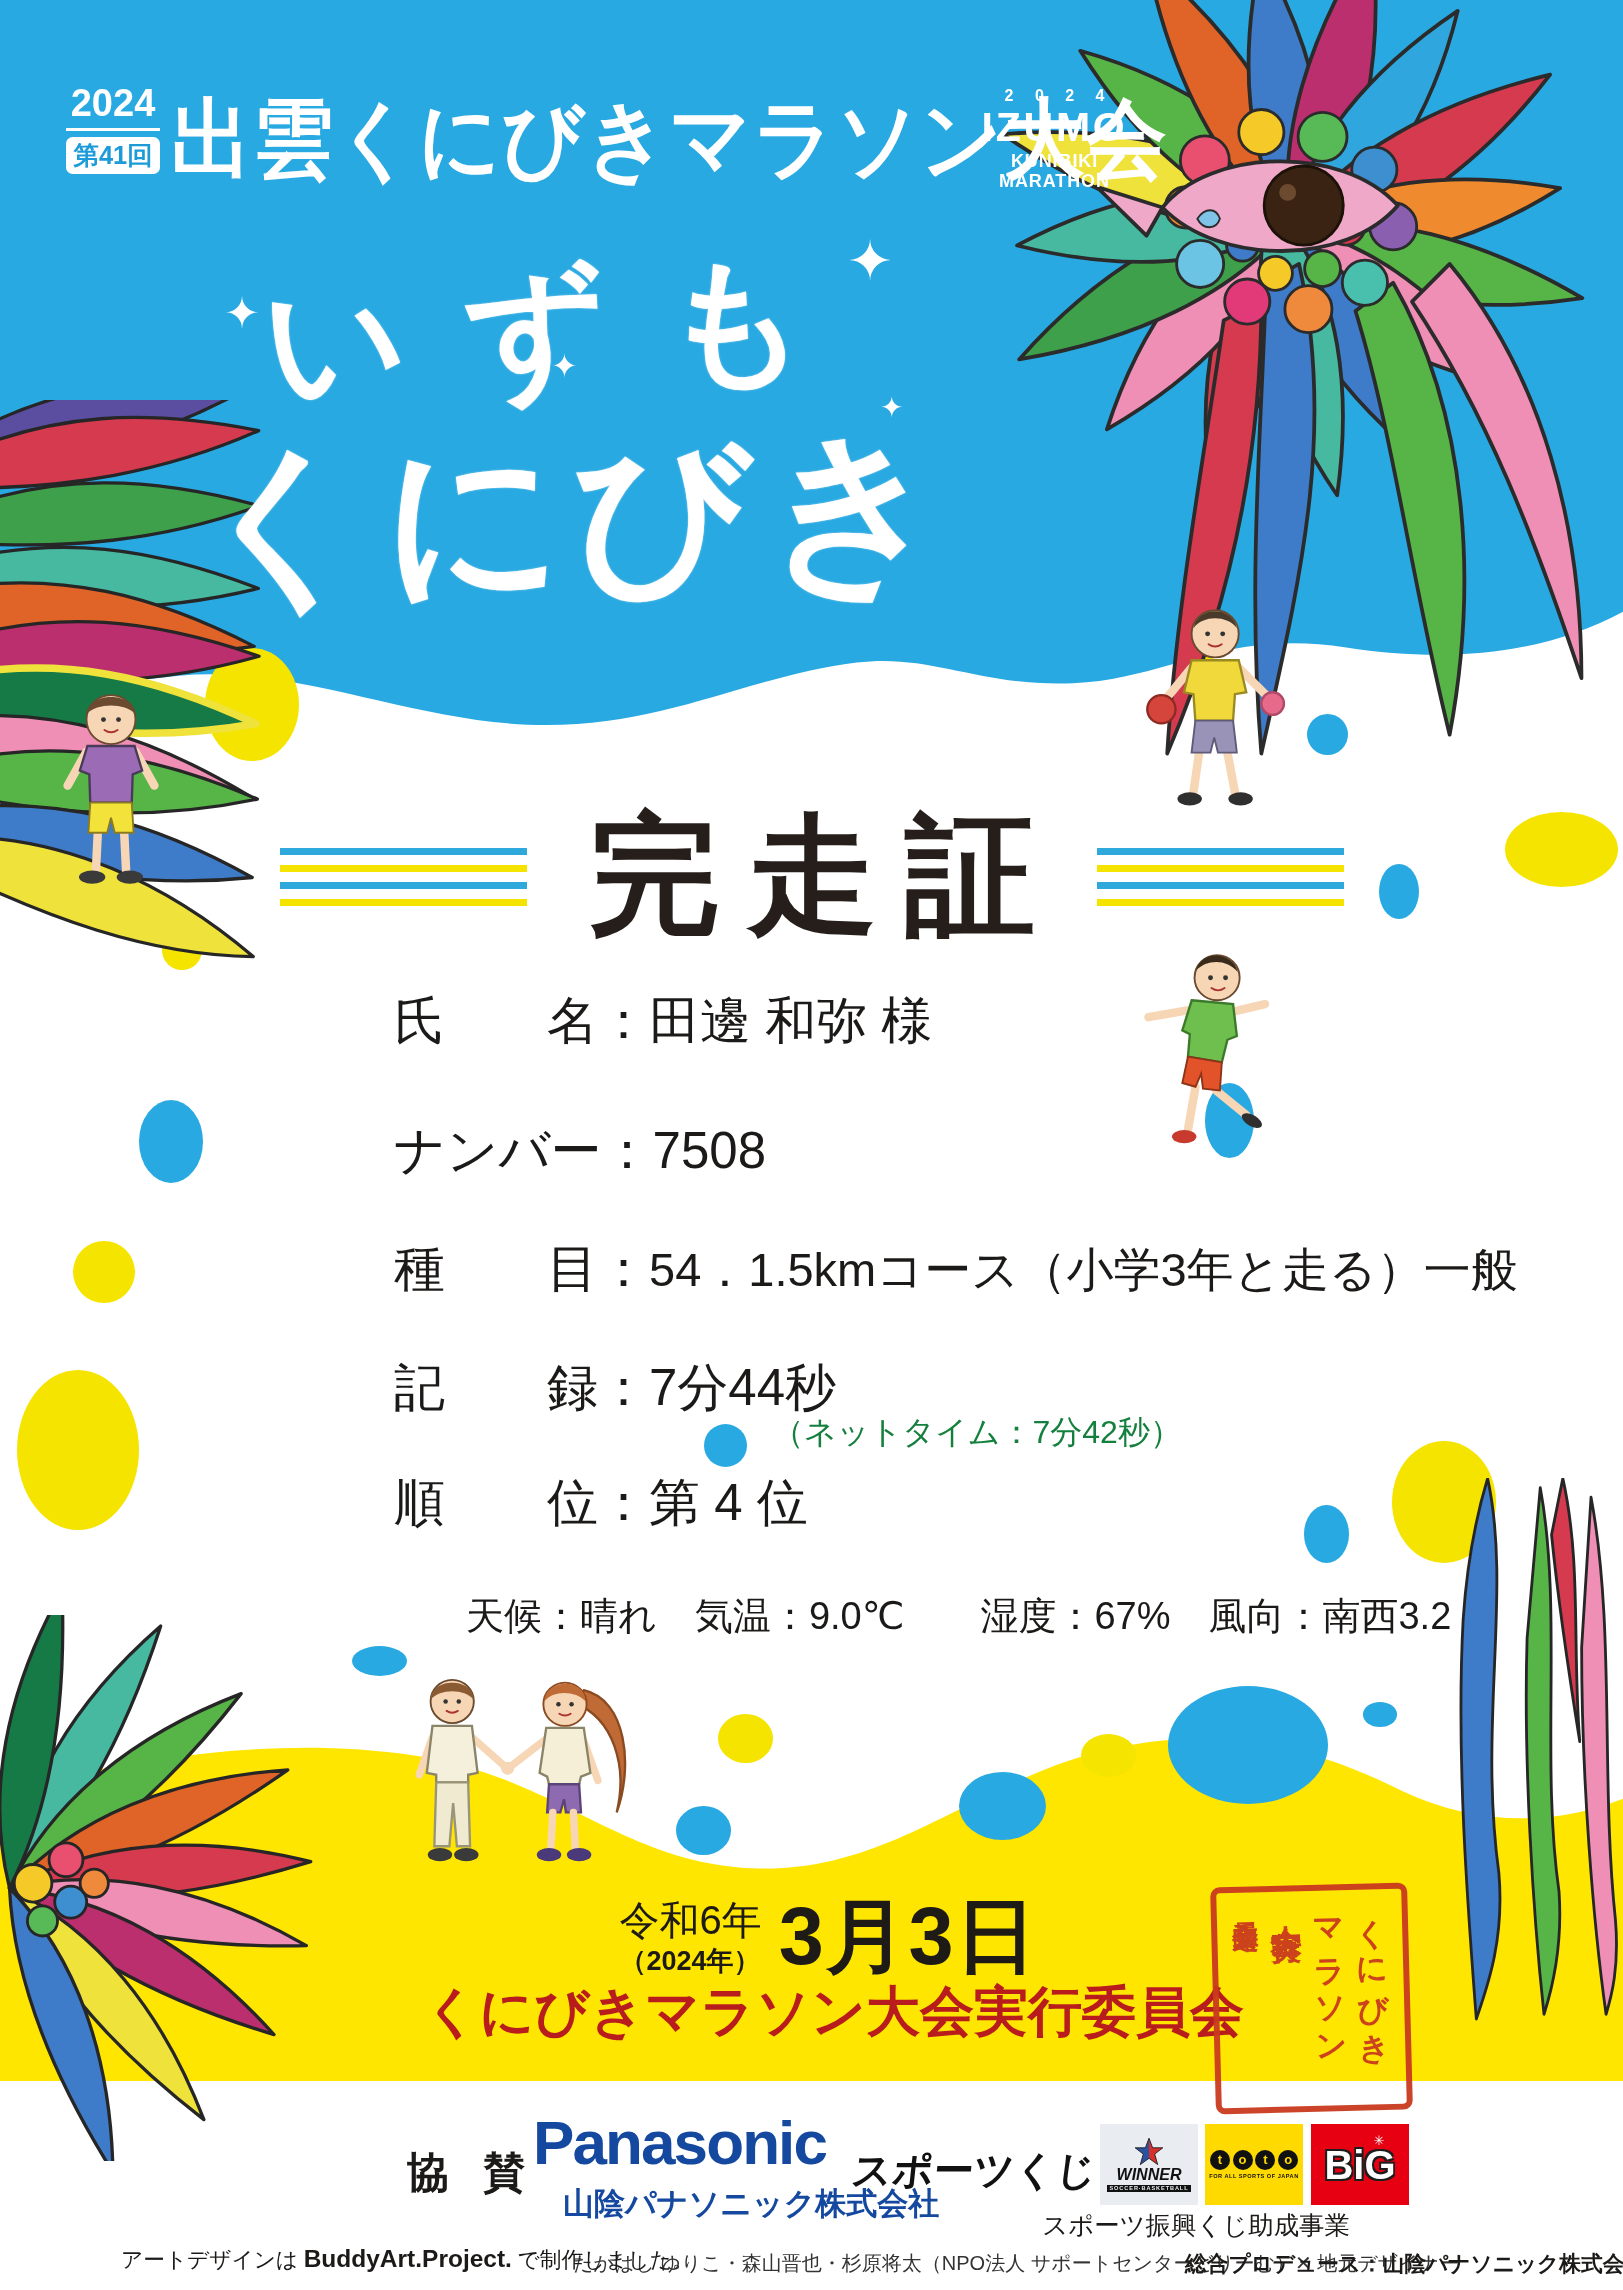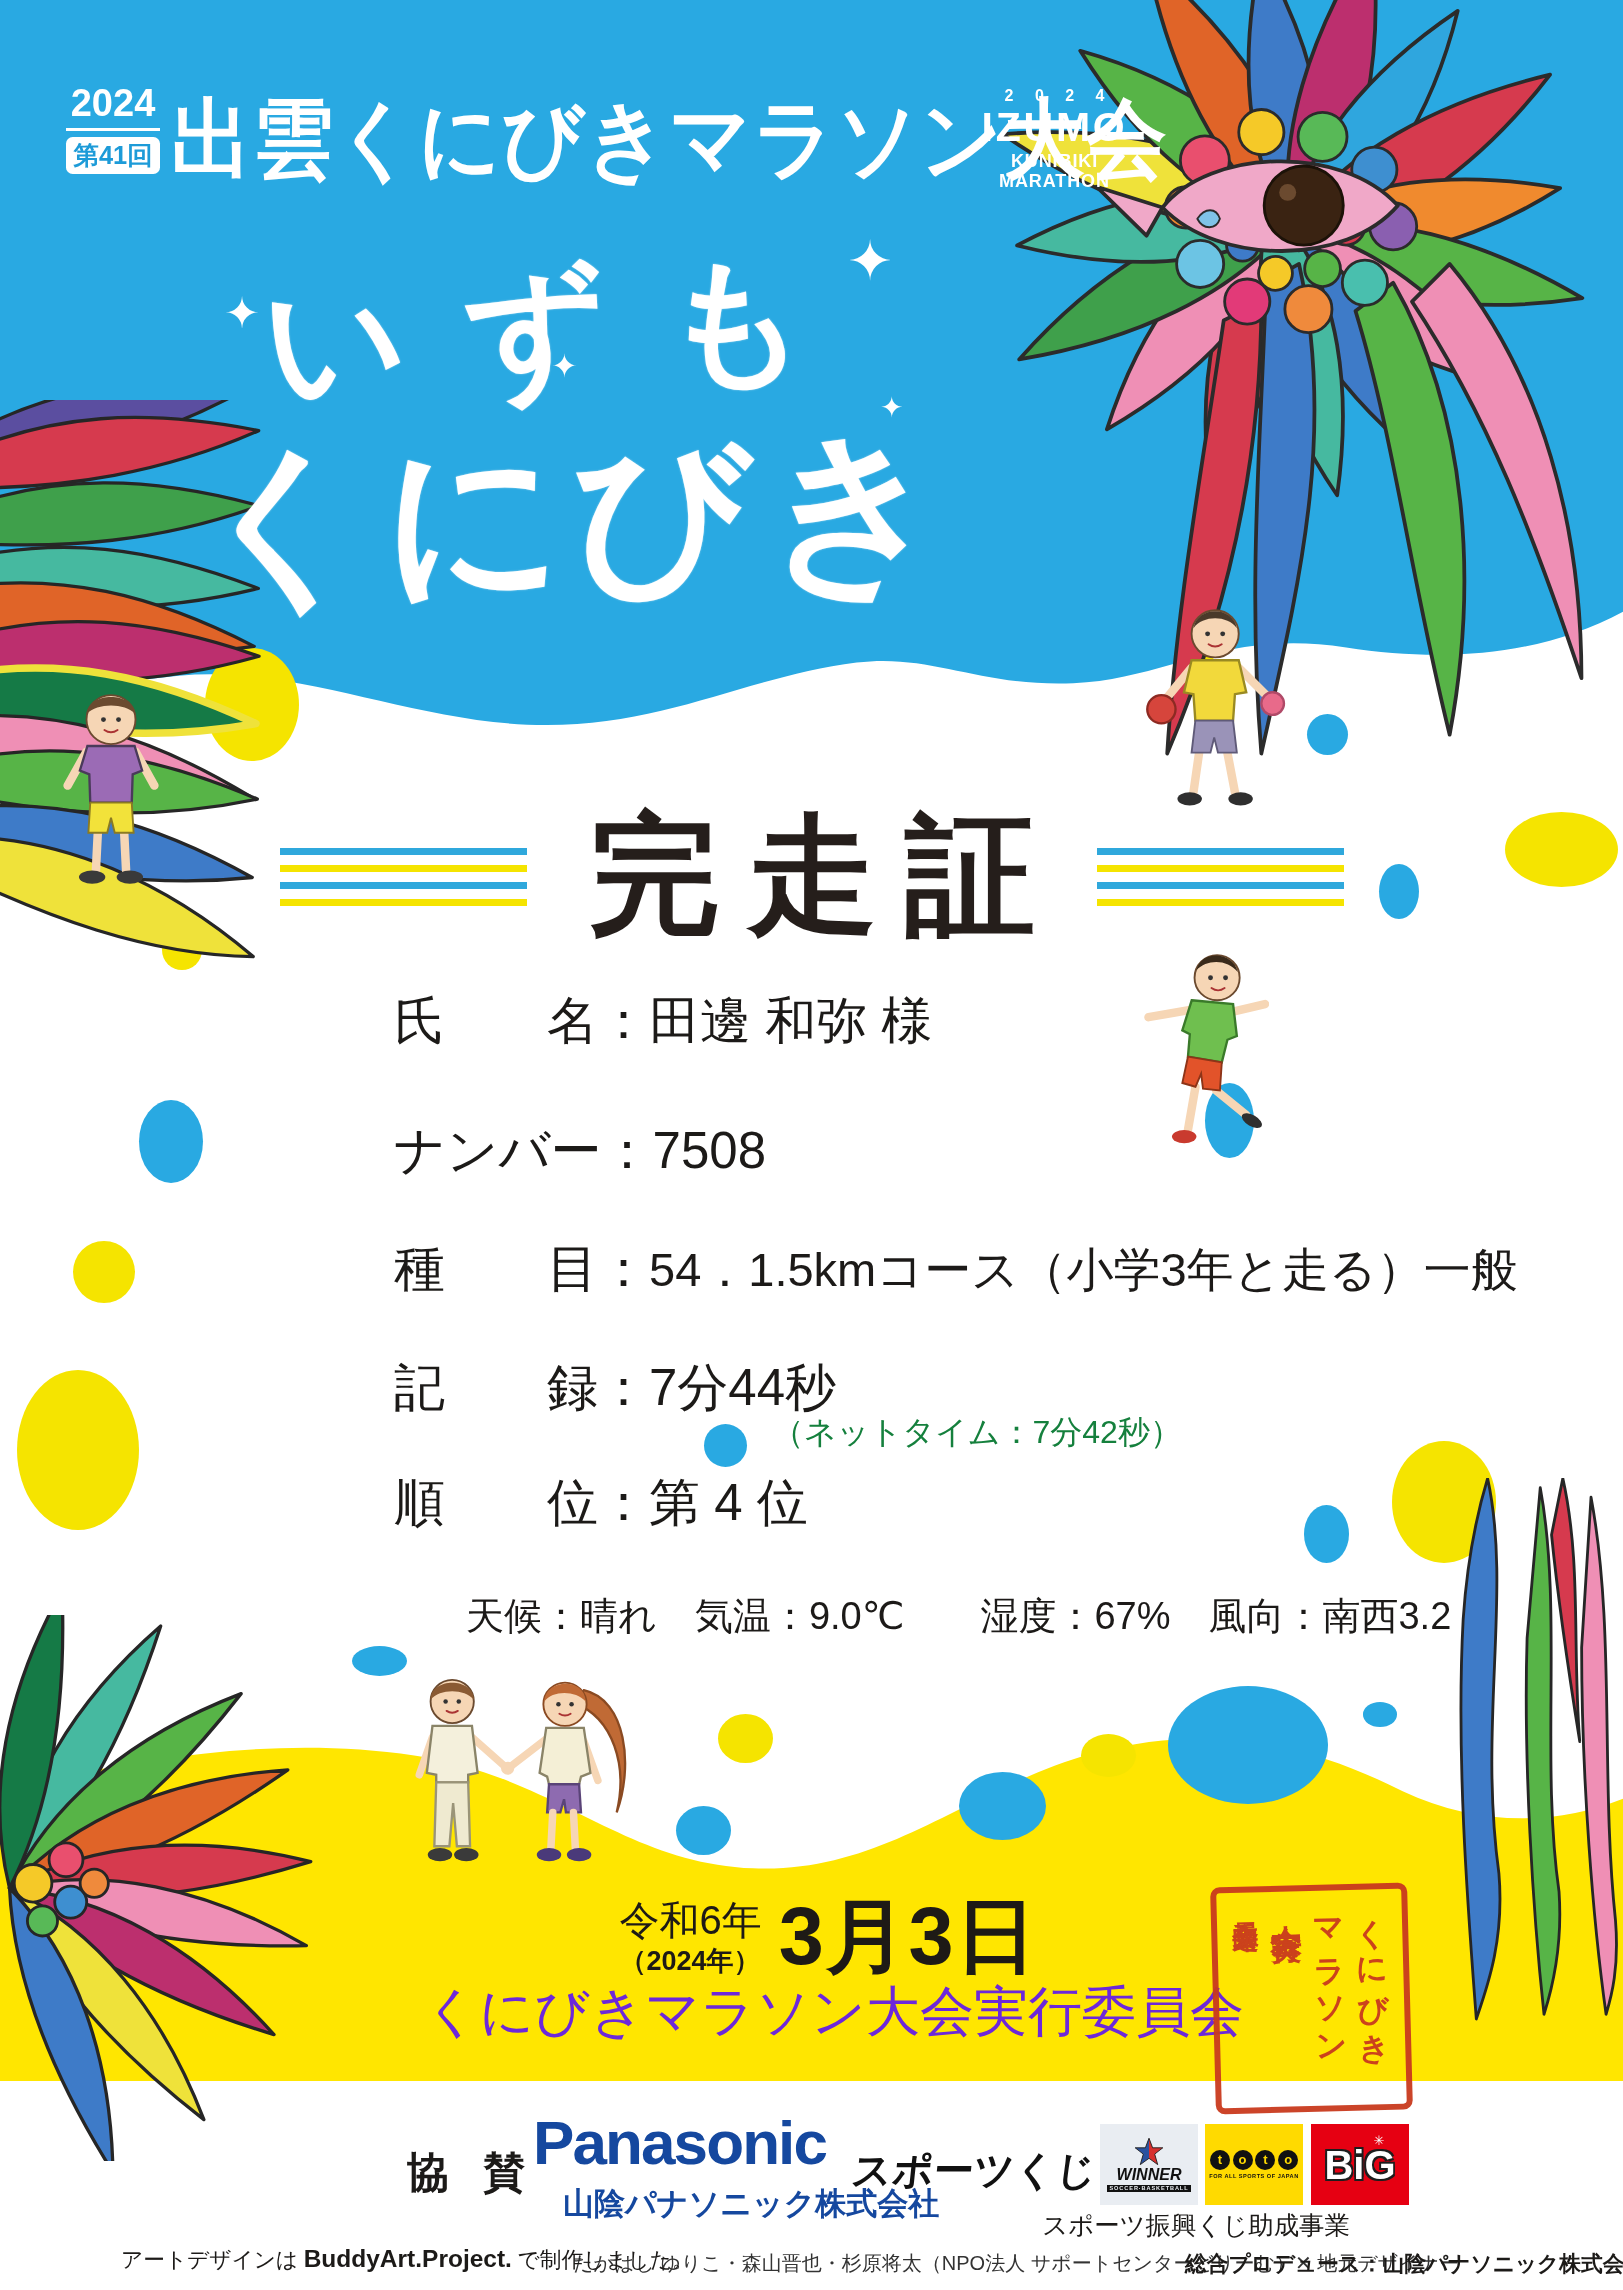--- a/index.html
+++ b/index.html
@@ -39,21 +39,21 @@
   .row .val{font-weight:500;}
   .row-event .val{font-size:47px;}
   .note{font-size:32px;color:#15803d;white-space:nowrap;}
   .weather{font-size:38px;color:#1c1a18;white-space:nowrap;font-weight:500;}
 
   
   .date-wrap{display:flex;align-items:center;gap:17px;color:#1e1a16;}
   .date-era{font-size:40px;font-weight:400;line-height:1.15;text-align:center;}
   .date-west{font-size:27px;font-weight:700;}
   .date-day{font-size:81px;font-weight:900;letter-spacing:1.9px;}
-  .organizer{font-size:54px;font-weight:400;color:#6d28d9;white-space:nowrap;}
+  .organizer{font-size:54px;font-weight:700;color:#b91c1c;white-space:nowrap;}
   .stamp{width:177px;height:200px;border:6.6px solid #c93a1e;border-radius:9.4px;
     display:flex;flex-direction:row-reverse;justify-content:space-evenly;padding:7.5px 3.8px;
     transform:rotate(-1.5deg);opacity:.95;}
   .stamp span{writing-mode:vertical-rl;text-orientation:upright;color:#c93a1e;font-weight:800;
     font-size:31px;line-height:1;letter-spacing:2.8px;}
   .stamp span.small{font-size:26px;letter-spacing:0.9px;}
 
   
   .kyosan{font-size:42px;font-weight:700;letter-spacing:11.3px;color:#1c1a18;white-space:nowrap;}
   .pana{font-size:62px;font-weight:800;color:#15489f;letter-spacing:-1.9px;white-space:nowrap;}

